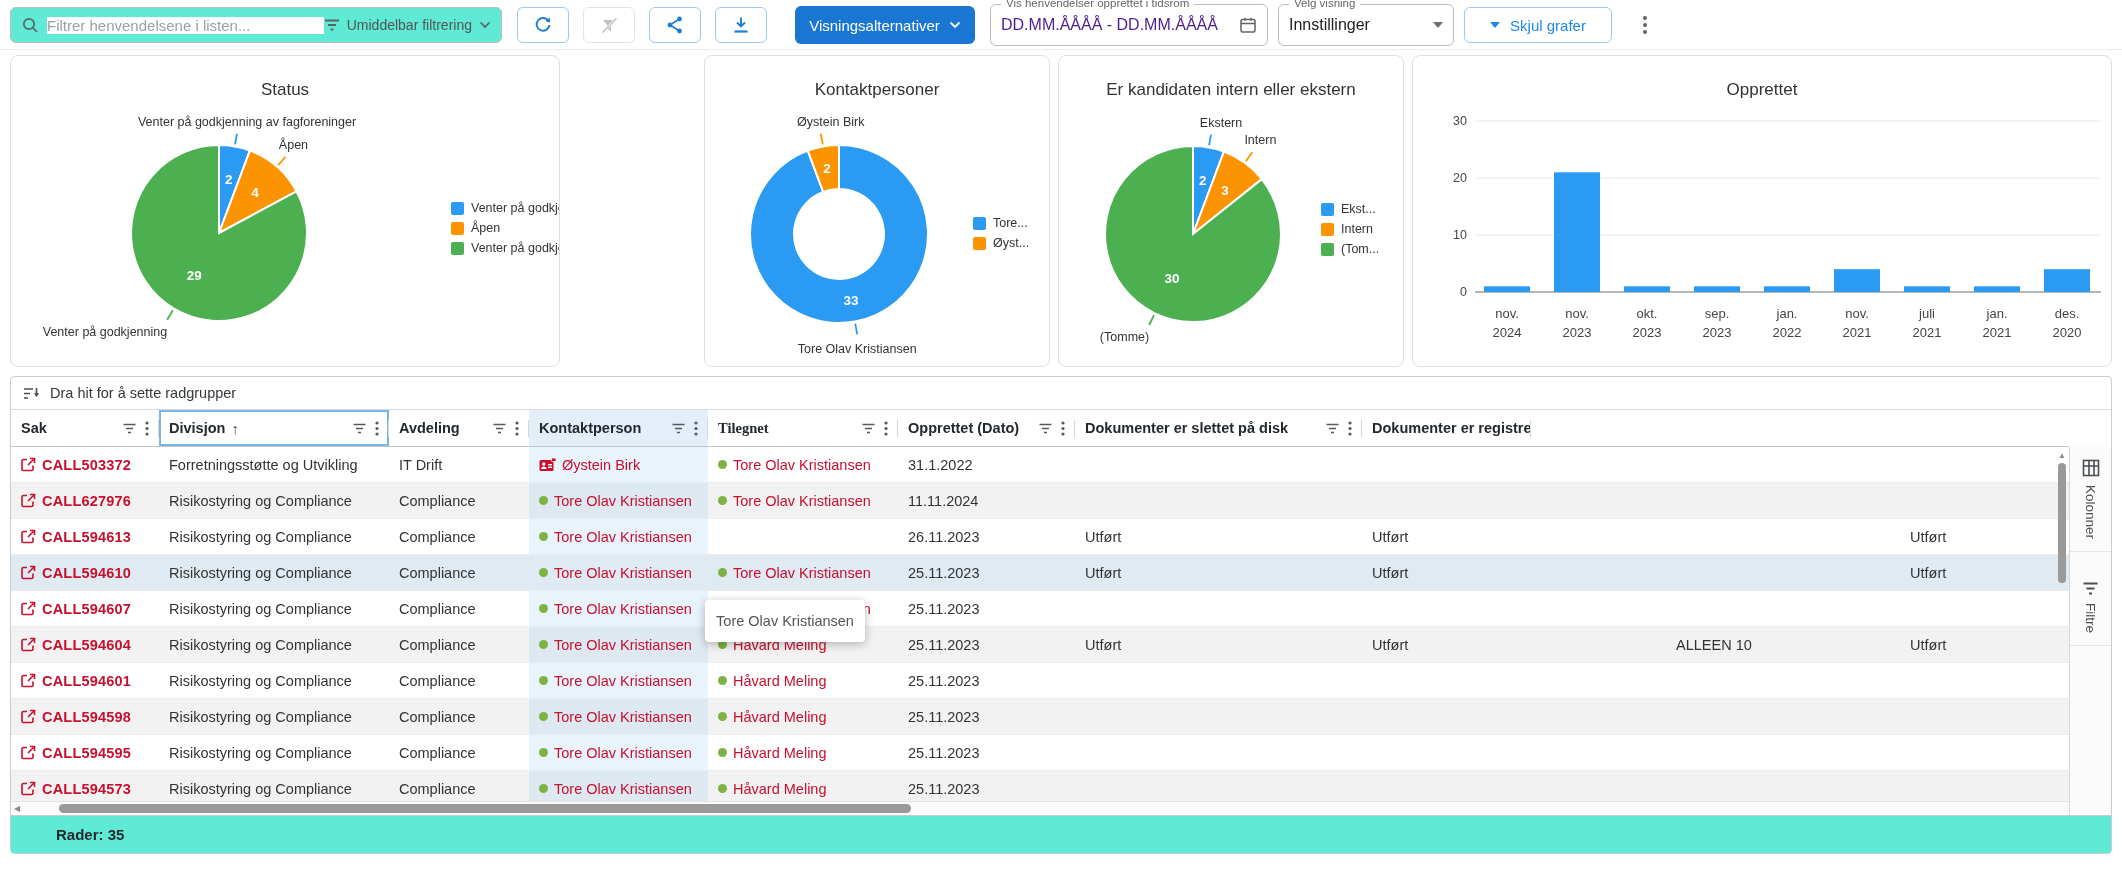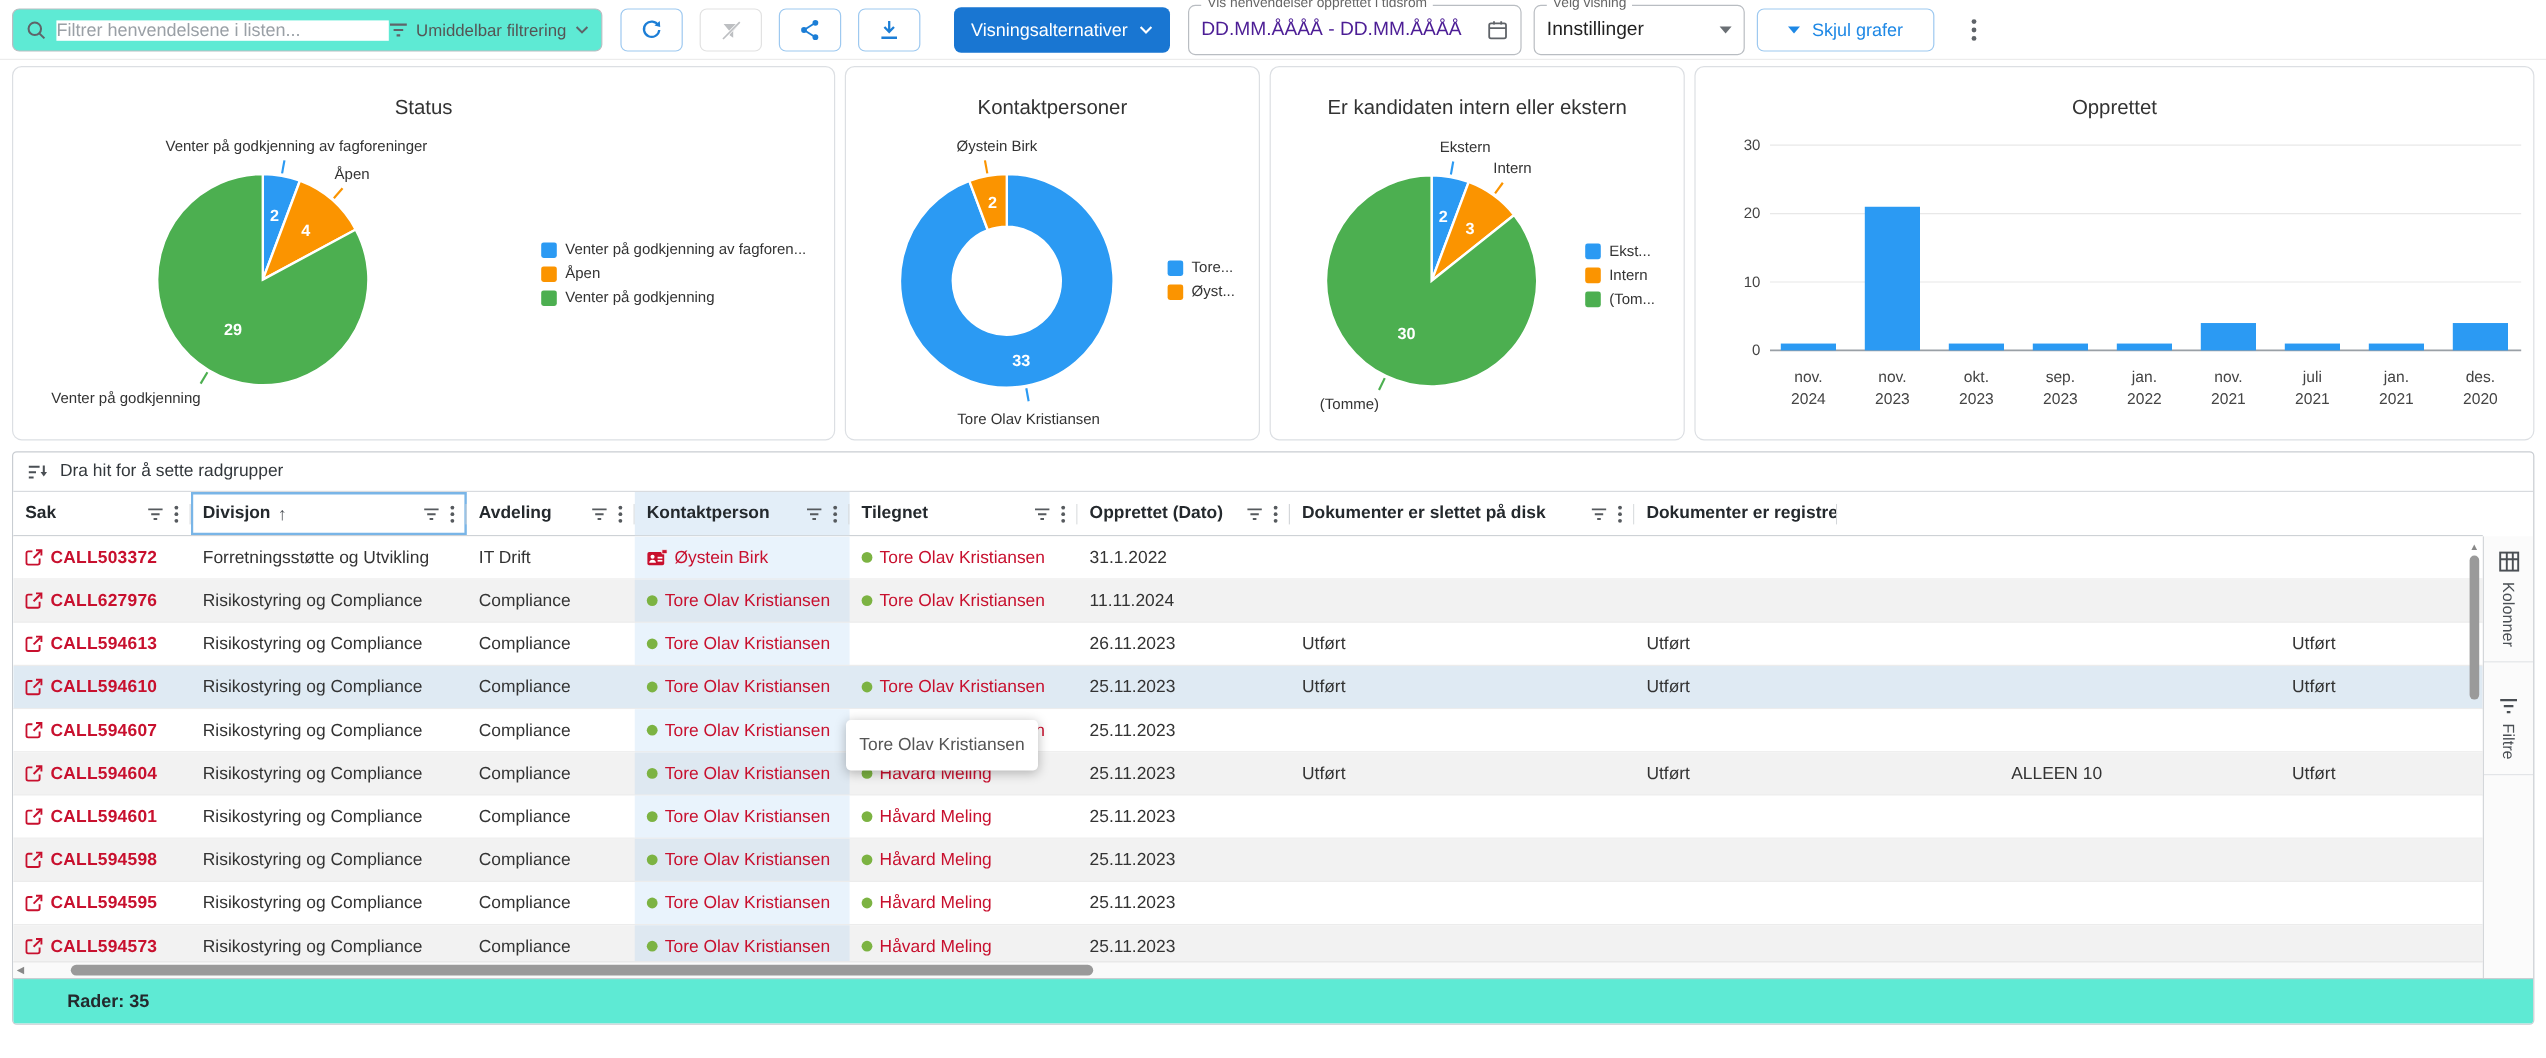--- a/index.html
+++ b/index.html
@@ -164,21 +164,21 @@
   </div>
 
   <div class="kebab-main">
       <i></i>
       <i></i>
       <i></i>
     </div>
 </div>
 
 <div class="charts">
-  <div class="panel" style="left:0; width:686px;padding-left:44px;">
+  <div class="panel" style="left:0; width:550px;padding-left:44px;">
     <div class="ctitle">Status</div>
     <div></div>
   <div class="clegend" style="left: 440px; top: 145px;">
         <div class="li">
           <span class="sq" style="background: rgb(43, 154, 243);"></span>
           <span>Venter på godkjenning av fagforen...</span>
         </div>
         <div class="li">
           <span class="sq" style="background: rgb(251, 148, 0);"></span>
           <span>Åpen</span>
@@ -349,21 +349,21 @@
           <svg class="ic" width="13" height="11" viewBox="0 0 13 11">
             <path d="M0.5 1.5h12M3 5.5h7M5 9.5h3" stroke="#565a5e" stroke-width="1.6" fill="none"></path>
           </svg>
           <svg class="ic" width="4" height="15" viewBox="0 0 4 15">
             <circle cx="2" cy="2" r="1.6" fill="#565a5e"></circle>
             <circle cx="2" cy="7.5" r="1.6" fill="#565a5e"></circle>
             <circle cx="2" cy="13" r="1.6" fill="#565a5e"></circle>
           </svg>
         </span>
       </div>
-      <div class="hcell" style="width: 190px; flex: 0 0 auto;">
+      <div class="hcell" style="width: 190px; flex: 0 0 auto; font-family: Liberation Serif, serif;">
         <span>Tilegnet</span>
         <span class="hicons">
           <svg class="ic" width="13" height="11" viewBox="0 0 13 11">
             <path d="M0.5 1.5h12M3 5.5h7M5 9.5h3" stroke="#565a5e" stroke-width="1.6" fill="none"></path>
           </svg>
           <svg class="ic" width="4" height="15" viewBox="0 0 4 15">
             <circle cx="2" cy="2" r="1.6" fill="#565a5e"></circle>
             <circle cx="2" cy="7.5" r="1.6" fill="#565a5e"></circle>
             <circle cx="2" cy="13" r="1.6" fill="#565a5e"></circle>
           </svg>

